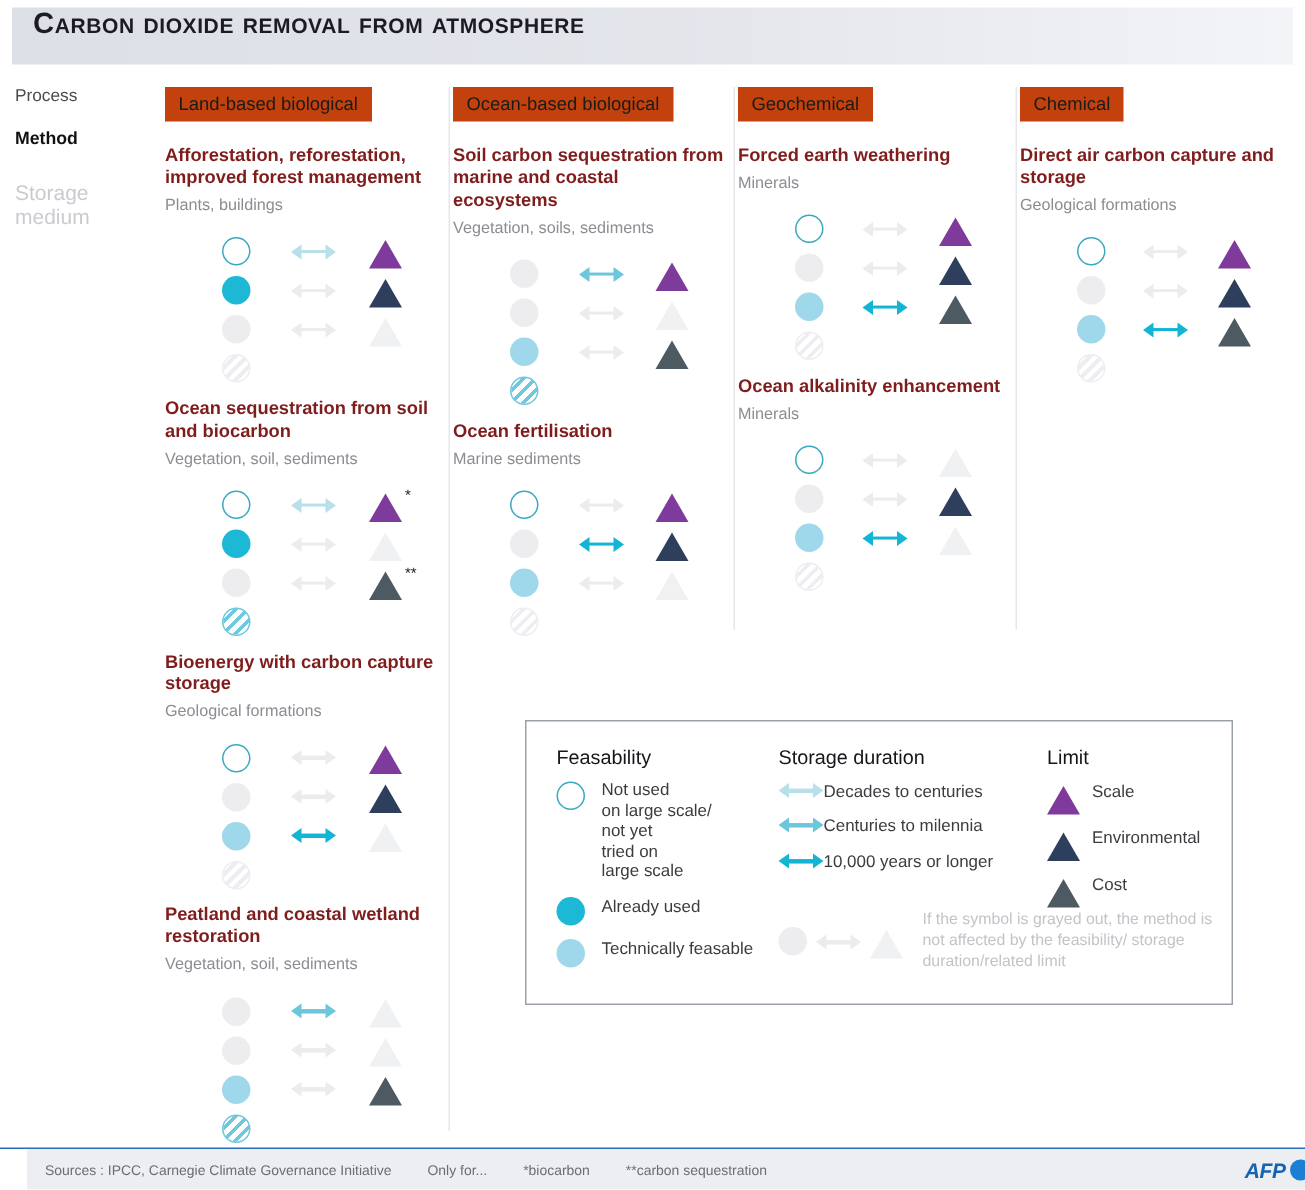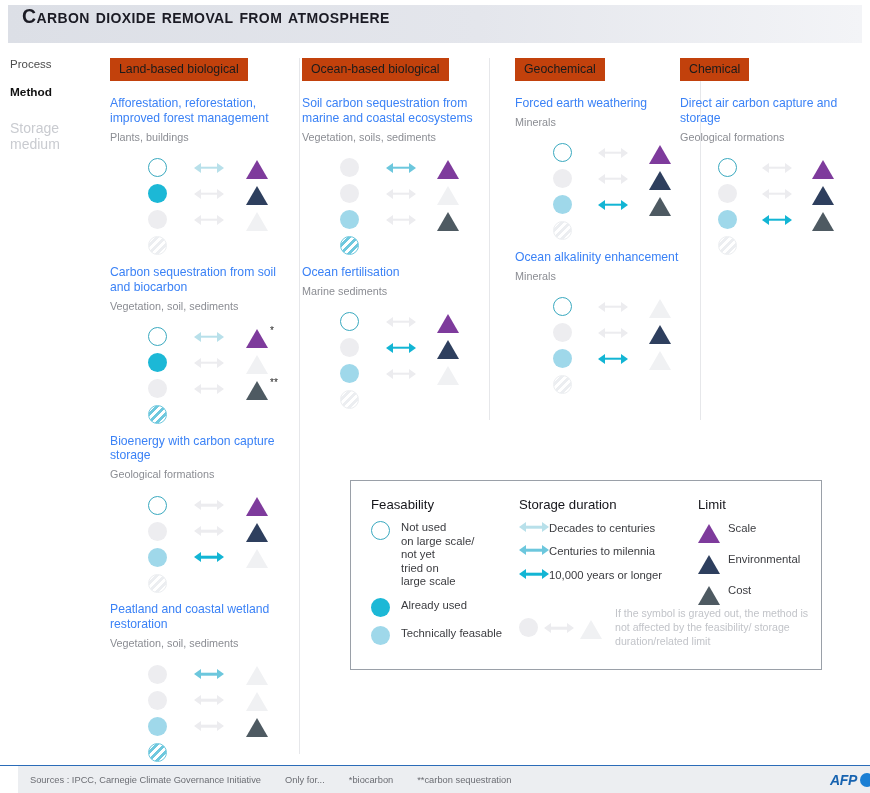--- a/index.html
+++ b/index.html
@@ -29,30 +29,30 @@
 
   
   .cols{ position:absolute; left:110px; top:58px; width:752px; height:700px; }
   .col{ position:absolute; top:0; padding-right:6px; }
   .col.c0{ left:0;   width:190px; border-right:1px solid #e6e7ea; }
   .col.c1{ left:192px; width:188px; border-right:1px solid #e6e7ea; }
   .col.c2{ left:382px; width:186px; border-right:1px solid #e6e7ea; }
   .col.c3{ left:570px; width:182px; }
   .col.c0 { height:696px; }
   .col.c1 { height:362px; }
-  .col.c2 { height:362px;margin-left:23px; }
+  .col.c2 { height:362px; }
   .col.c3 { height:188px; }
 
   .chead{
     display:inline-block; background:#c2410c; color:#1b1b1b;
     font-size:12.3px; padding:4px 9px 5px 9px; margin-bottom:15px;
   }
 
   .method{ margin-bottom:6px; }
-  .mname{ font-size:12.2px; font-weight:400; line-height:1.22; color:#3b82f6; }
+  .mname{ font-size:12.2px; font-weight:700; line-height:1.22; color:#7f1d1d; }
   .mstore{ font-size:10.8px; color:#8b8d93; margin-top:5px; }
 
   
   .syms{ margin-top:12px; margin-left:38px; }
   .srow{ height:26px; display:flex; align-items:center; }
 
   .cell-c{ width:46px; display:flex; align-items:center; }
   .cell-a{ width:52px; display:flex; align-items:center; }
   .cell-t{ width:46px; display:flex; align-items:flex-start; }
 
@@ -194,21 +194,21 @@
           </div>
           <div class="srow">
             <span class="cell-c">
               <span class="circ hatchoff"></span>
             </span>
             <span class="cell-a"></span>
             <span class="cell-t"></span>
           </div>
         </div>
       </div><div class="method">
-        <div class="mname">Carbon sequestration from soil and biocarbon</div>
+        <div class="mname">Ocean sequestration from soil and biocarbon</div>
         <div class="mstore">Vegetation, soil, sediments</div>
         <div class="syms">
           <div class="srow">
             <span class="cell-c">
               <span class="circ outline"></span>
             </span>
             <span class="cell-a">
               <span class="arw a1">
                 <b></b>
                 <i></i>

